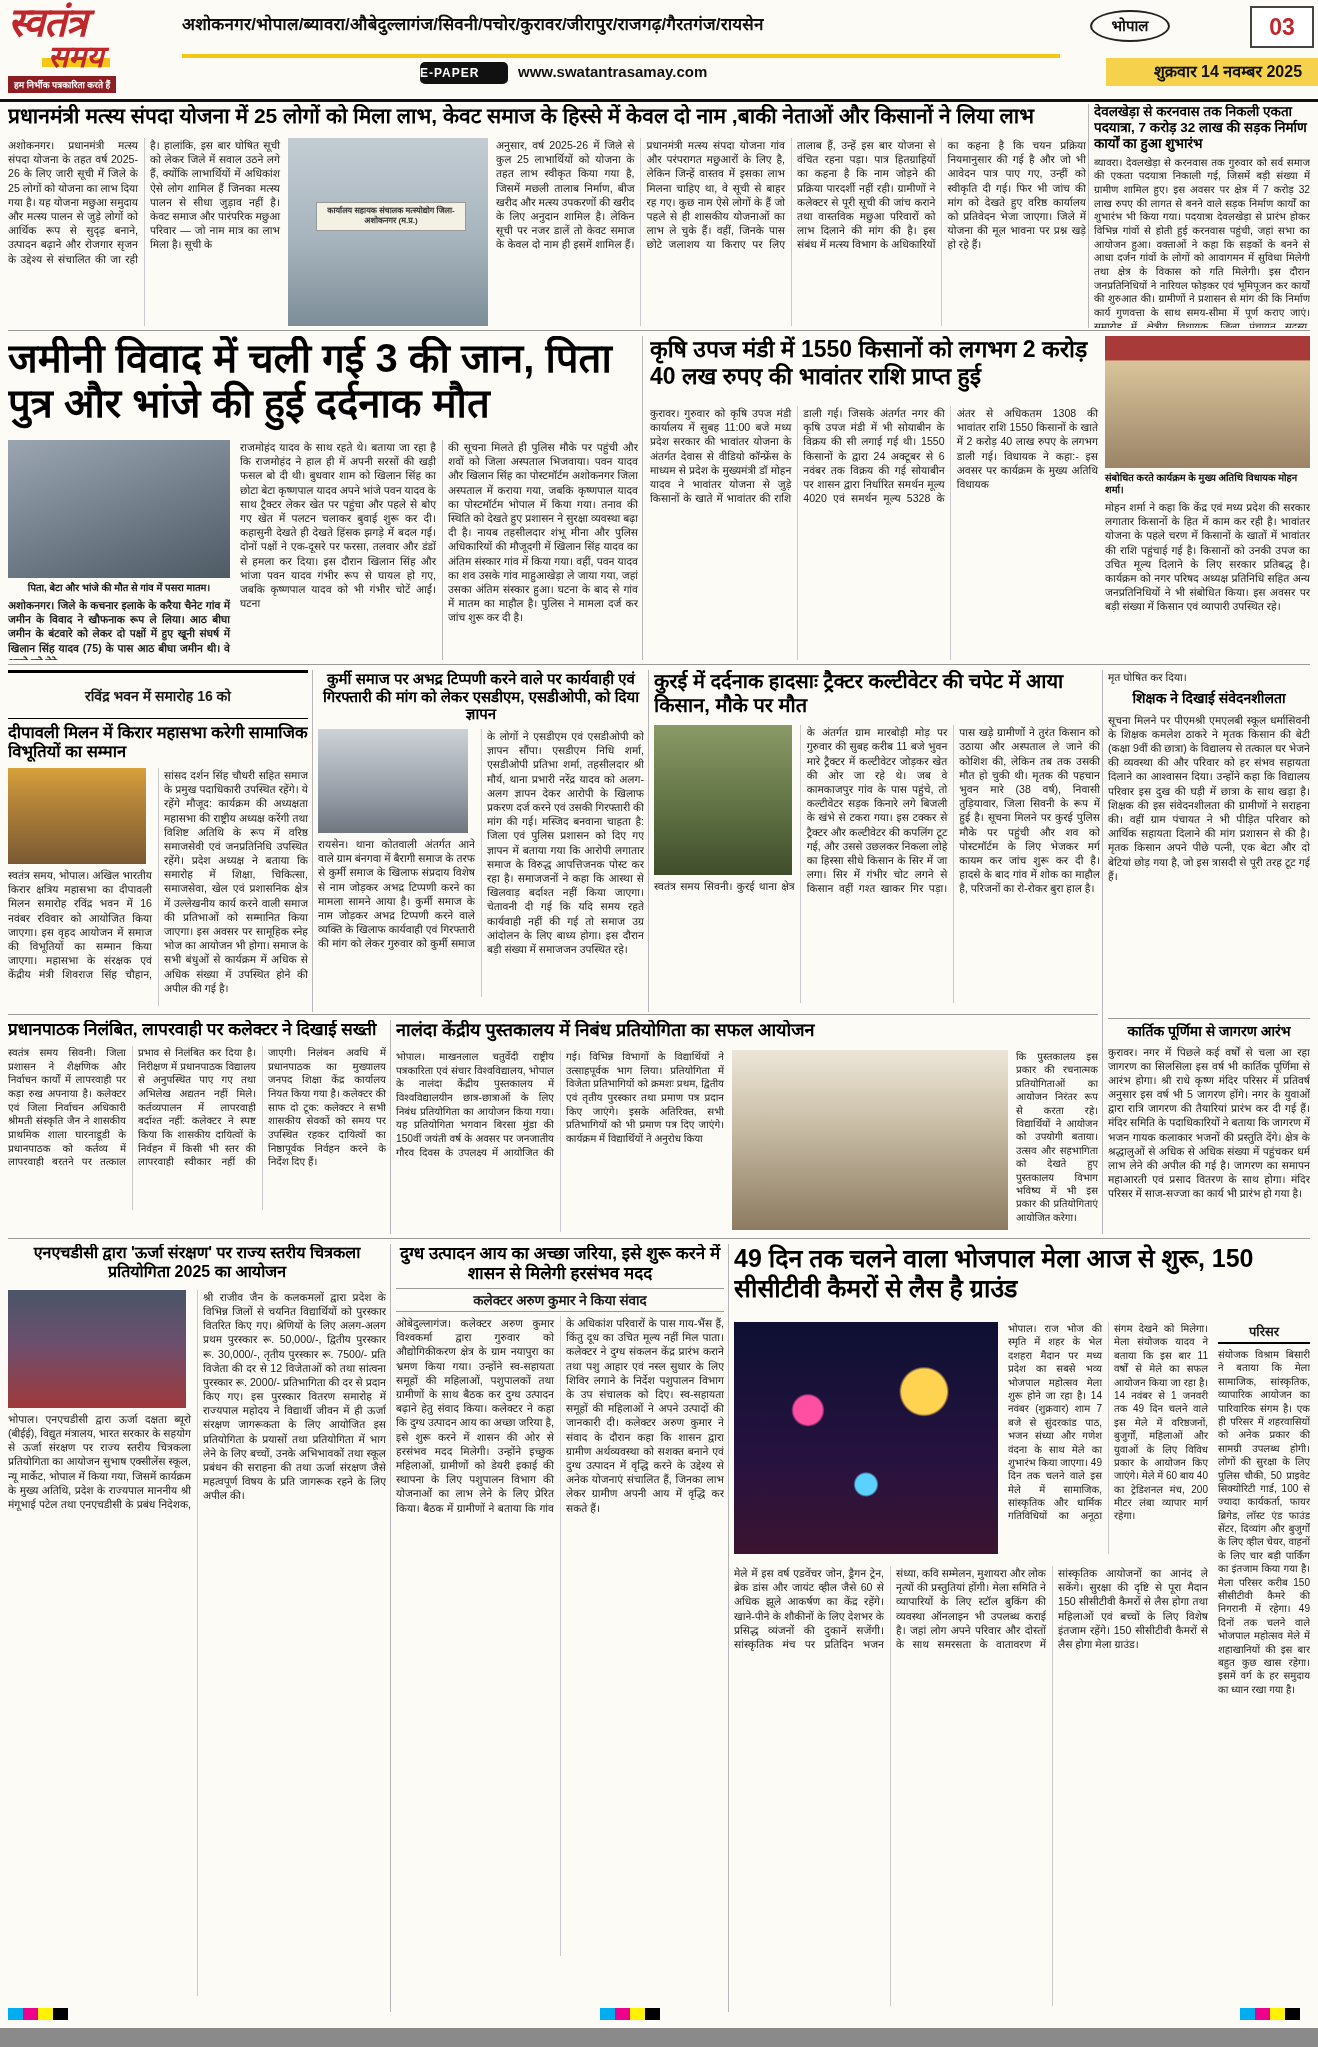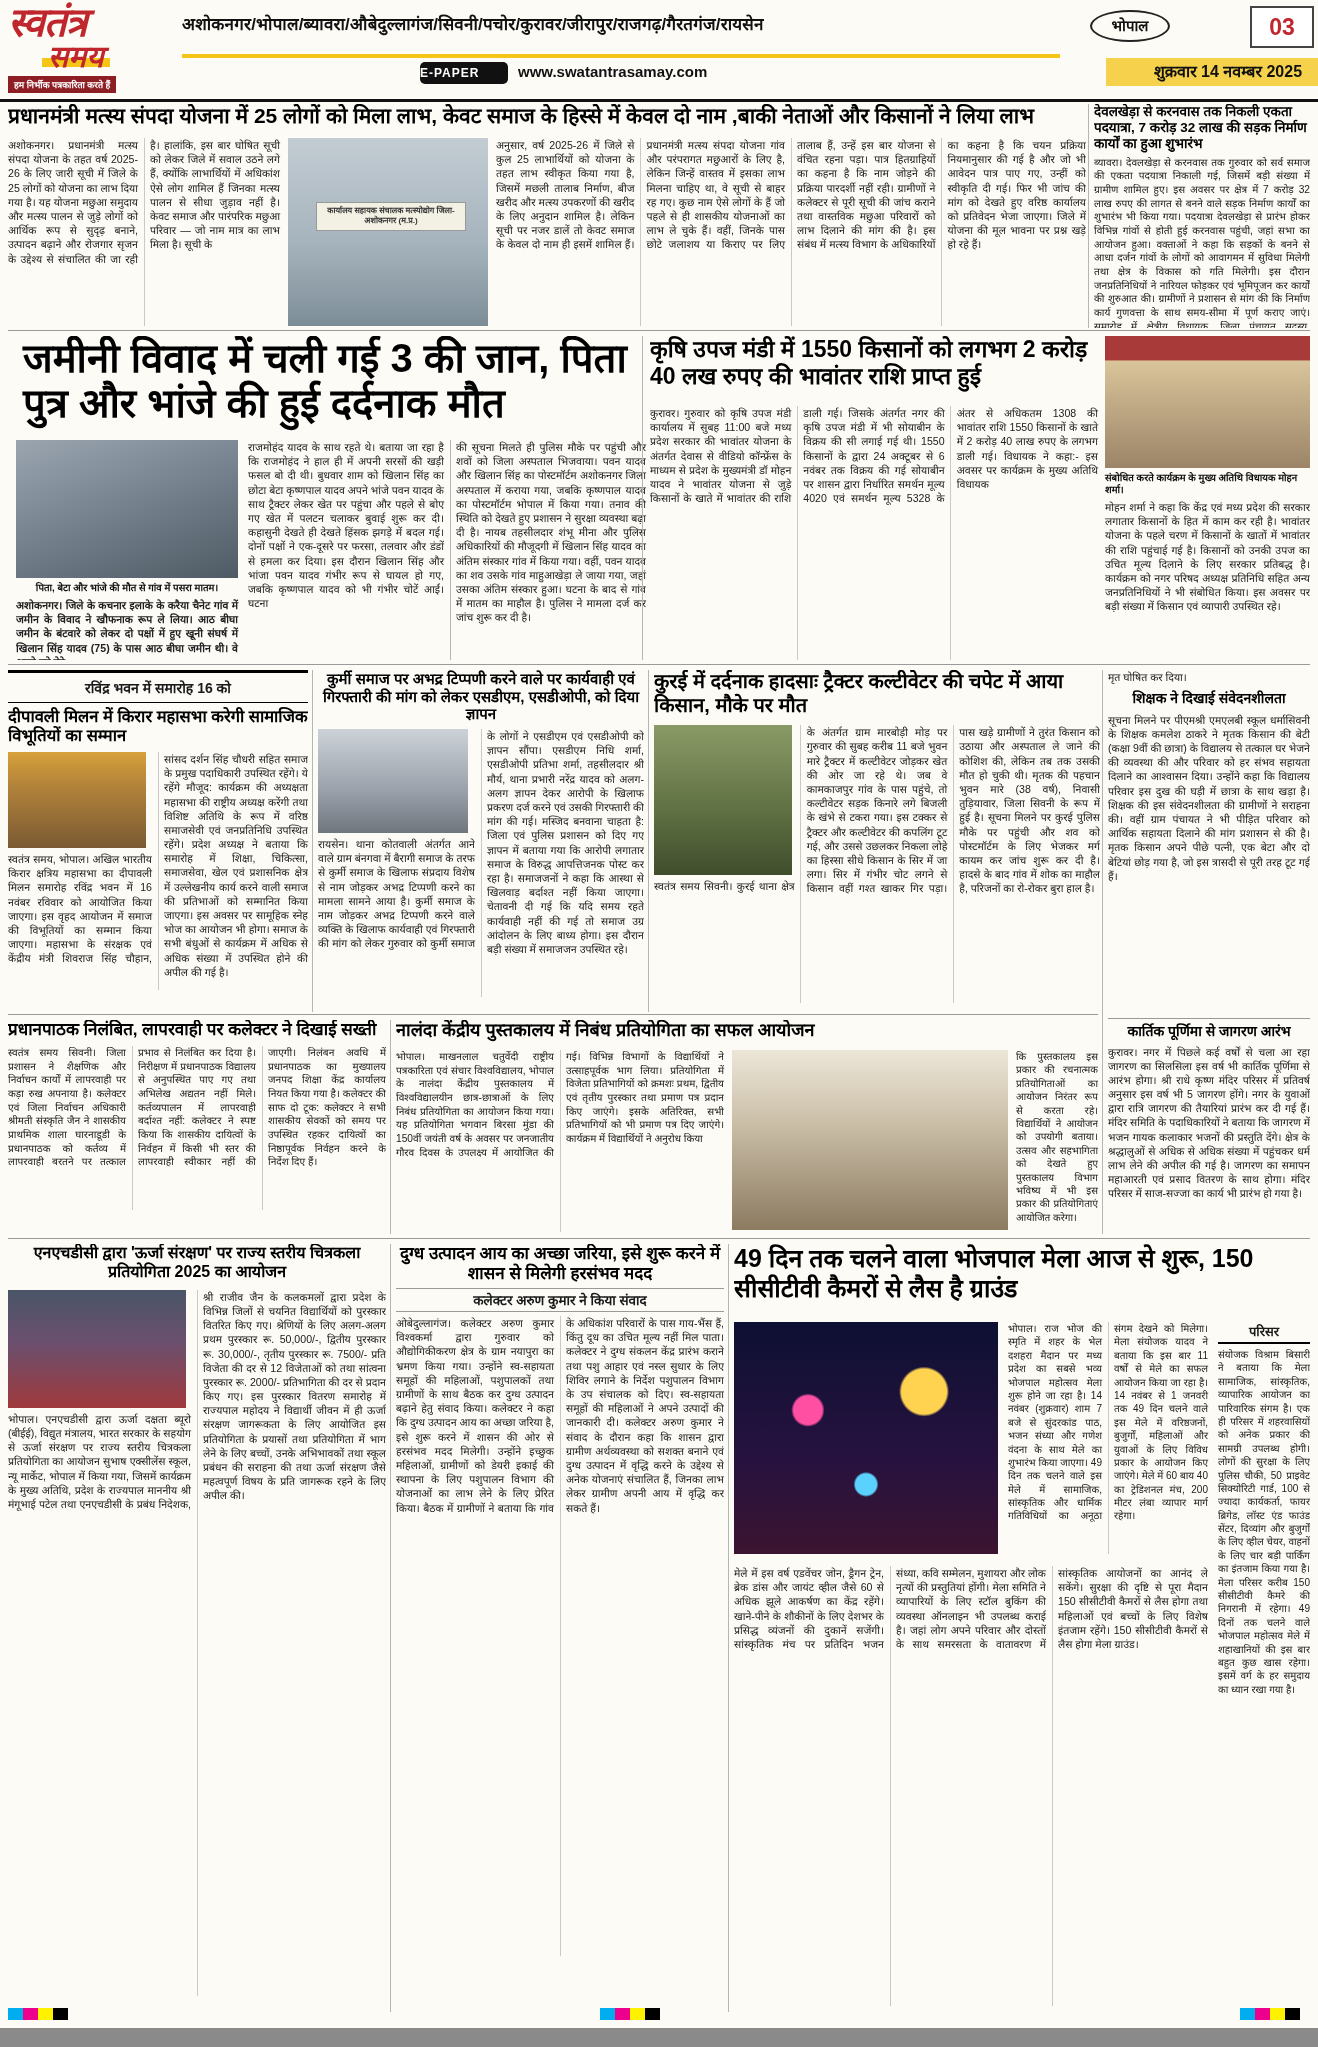--- a/index.html
+++ b/index.html
@@ -28,21 +28,21 @@
   .art{position:absolute;overflow:hidden;}
   .hl{font-weight:800;color:#000;line-height:1.18;}
   .bt{font-size:10.6px;line-height:1.34;text-align:justify;color:#202020;}
   .bold{font-weight:700;}
   .cols2{column-count:2;column-gap:12px;column-rule:1px solid #c9c9c9;}
   .cols3{column-count:3;column-gap:12px;column-rule:1px solid #c9c9c9;}
   .cols4{column-count:4;column-gap:12px;column-rule:1px solid #c9c9c9;}
   .ph{background:#cfcfcf;display:block;position:relative;}
   .ph.float{float:left;margin:0 8px 4px 0;}
   .cap{font-size:9.8px;font-weight:700;line-height:1.25;padding-top:2px;color:#111;}
-  .kicker{text-align:center;font-weight:800;font-size:14px;border-top:3px solid #000;border-bottom:1px solid #000;padding:5px 0;}
+  .kicker{text-align:center;font-weight:800;font-size:14px;border-top:3px solid #000;border-bottom:1px solid #000;padding:13px 0;}
   .vr{position:absolute;width:1px;background:#b5b5b5;}
   .hr{position:absolute;height:1px;background:#9a9a9a;}
   .subhead{text-align:center;font-weight:800;font-size:13.5px;border-top:1px solid #999;border-bottom:1px solid #999;padding:2px 0;margin:4px 0;}
   .board{position:absolute;left:14%;top:34%;width:72%;background:#f3f0e4;color:#333;font-size:8px;font-weight:700;
          text-align:center;padding:3px 2px;border:1px solid #999;line-height:1.3;}
   .sidebar-title{font-weight:800;font-size:13px;text-align:center;border-bottom:2px solid #000;padding-bottom:2px;margin-bottom:4px;}
   
   .ph-building{background:linear-gradient(180deg,#c3ccd3 0%,#a6b4bd 55%,#7d8d97 100%);}
   .ph-stretcher{background:linear-gradient(160deg,#9aa5b0 0%,#707d88 55%,#4e5a64 100%);}
   .ph-mandi{background:linear-gradient(180deg,#a93a3a 0%,#a93a3a 18%,#d9c49a 19%,#9c8468 100%);}
@@ -92,21 +92,21 @@
   </section>
 
   <div class="vr" style="left:1088px;top:104px;height:224px;"></div>
   <section class="art" style="left:1094px;top:104px;width:216px;height:224px;">
     <div class="hl" style="font-size:13.5px;">देवलखेड़ा से करनवास तक निकली एकता पदयात्रा, 7 करोड़ 32 लाख की सड़क निर्माण कार्यों का हुआ शुभारंभ</div>
     <div class="bt" style="margin-top:4px;font-size:10.2px;">ब्यावरा। देवलखेड़ा से करनवास तक गुरुवार को सर्व समाज की एकता पदयात्रा निकाली गई, जिसमें बड़ी संख्या में ग्रामीण शामिल हुए। इस अवसर पर क्षेत्र में 7 करोड़ 32 लाख रुपए की लागत से बनने वाले सड़क निर्माण कार्यों का शुभारंभ भी किया गया। पदयात्रा देवलखेड़ा से प्रारंभ होकर विभिन्न गांवों से होती हुई करनवास पहुंची, जहां सभा का आयोजन हुआ। वक्ताओं ने कहा कि सड़कों के बनने से आधा दर्जन गांवों के लोगों को आवागमन में सुविधा मिलेगी तथा क्षेत्र के विकास को गति मिलेगी। इस दौरान जनप्रतिनिधियों ने नारियल फोड़कर एवं भूमिपूजन कर कार्यों की शुरुआत की। ग्रामीणों ने प्रशासन से मांग की कि निर्माण कार्य गुणवत्ता के साथ समय-सीमा में पूर्ण कराए जाएं। समारोह में क्षेत्रीय विधायक, जिला पंचायत सदस्य, सरपंचगण सहित बड़ी संख्या में ग्रामीणजन उपस्थित रहे। अंत में सभी ने एकता बनाए रखने का संकल्प लिया।</div>
   </section>
 
   <div class="hr" style="left:8px;top:330px;width:1302px;"></div>
 
-  <section class="art" style="left:16px;top:336px;width:630px;height:324px;padding-left:7px;">
+  <section class="art" style="left:8px;top:336px;width:630px;height:324px;">
     <div class="hl" style="font-size:40px;line-height:1.12;">जमीनी विवाद में चली गई 3 की जान, पिता पुत्र और भांजे की हुई दर्दनाक मौत</div>
     <div class="ph ph-stretcher" style="position:absolute;left:0;top:104px;width:222px;height:138px;"></div>
     <div class="cap" style="position:absolute;left:0;top:244px;width:222px;text-align:center;">पिता, बेटा और भांजे की मौत से गांव में पसरा मातम।</div>
     <div class="bt bold" style="position:absolute;left:0;top:262px;width:222px;height:62px;">अशोकनगर। जिले के कचनार इलाके के करैया चैनेट गांव में जमीन के विवाद ने खौफनाक रूप ले लिया। आठ बीघा जमीन के बंटवारे को लेकर दो पक्षों में हुए खूनी संघर्ष में खिलान सिंह यादव (75) के पास आठ बीघा जमीन थी। वे अपने बड़े बेटे</div>
     <div class="bt" style="position:absolute;left:232px;top:104px;width:196px;height:220px;">राजमोहंद यादव के साथ रहते थे। बताया जा रहा है कि राजमोहंद ने हाल ही में अपनी सरसों की खड़ी फसल बो दी थी। बुधवार शाम को खिलान सिंह का छोटा बेटा कृष्णपाल यादव अपने भांजे पवन यादव के साथ ट्रैक्टर लेकर खेत पर पहुंचा और पहले से बोए गए खेत में पलटन चलाकर बुवाई शुरू कर दी। कहासुनी देखते ही देखते हिंसक झगड़े में बदल गई। दोनों पक्षों ने एक-दूसरे पर फरसा, तलवार और डंडों से हमला कर दिया। इस दौरान खिलान सिंह और भांजा पवन यादव गंभीर रूप से घायल हो गए, जबकि कृष्णपाल यादव को भी गंभीर चोटें आईं। घटना</div>
     <div class="vr" style="left:434px;top:104px;height:220px;position:absolute;"></div>
     <div class="bt" style="position:absolute;left:440px;top:104px;width:190px;height:220px;">की सूचना मिलते ही पुलिस मौके पर पहुंची और शवों को जिला अस्पताल भिजवाया। पवन यादव और खिलान सिंह का पोस्टमॉर्टम अशोकनगर जिला अस्पताल में कराया गया, जबकि कृष्णपाल यादव का पोस्टमॉर्टम भोपाल में किया गया। तनाव की स्थिति को देखते हुए प्रशासन ने सुरक्षा व्यवस्था बढ़ा दी है। नायब तहसीलदार शंभू मीना और पुलिस अधिकारियों की मौजूदगी में खिलान सिंह यादव का अंतिम संस्कार गांव में किया गया। वहीं, पवन यादव का शव उसके गांव माहुआखेड़ा ले जाया गया, जहां उसका अंतिम संस्कार हुआ। घटना के बाद से गांव में मातम का माहौल है। पुलिस ने मामला दर्ज कर जांच शुरू कर दी है।</div>
   </section>
 
   <div class="vr" style="left:642px;top:336px;height:324px;"></div>

